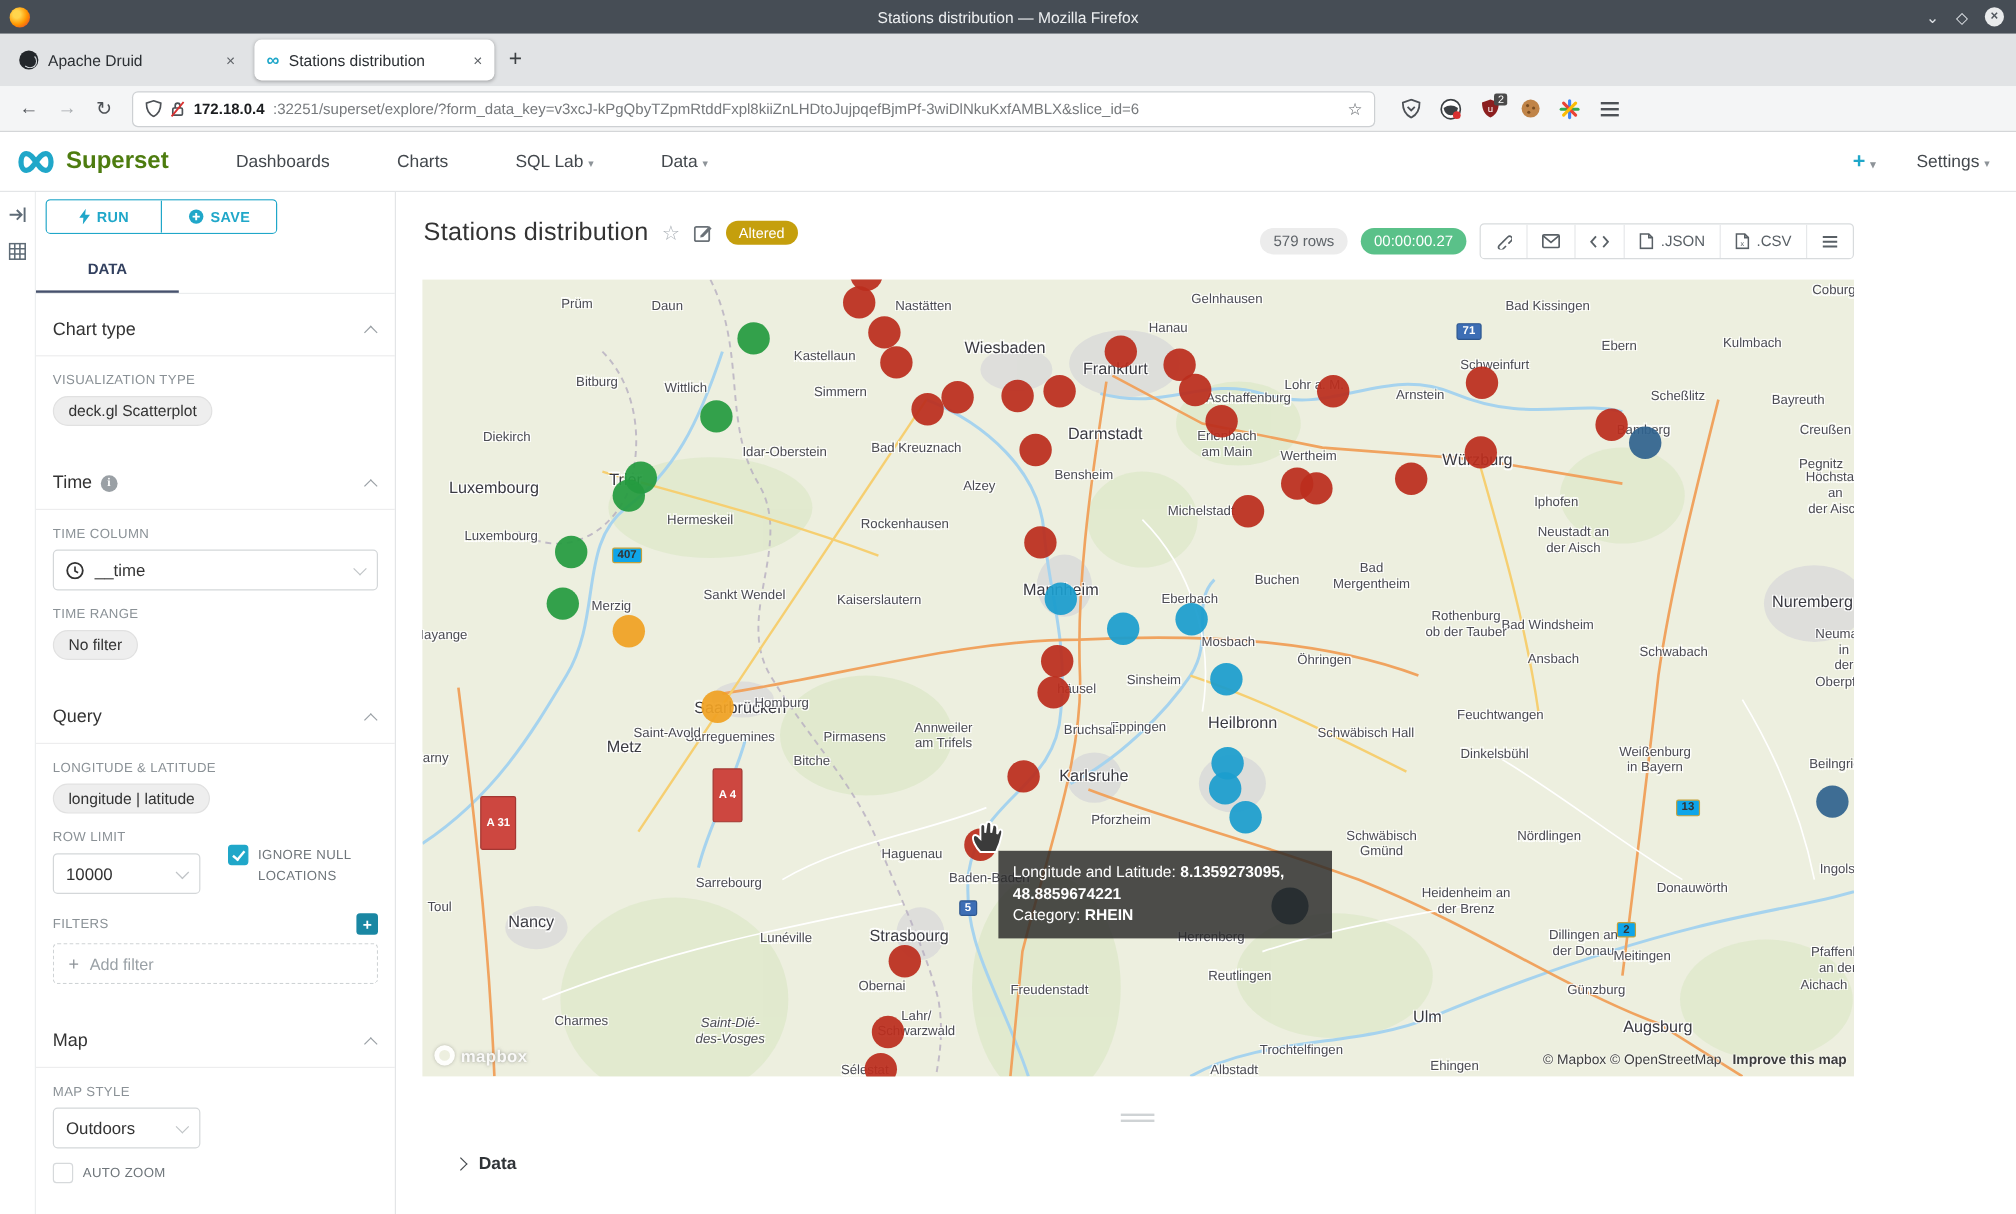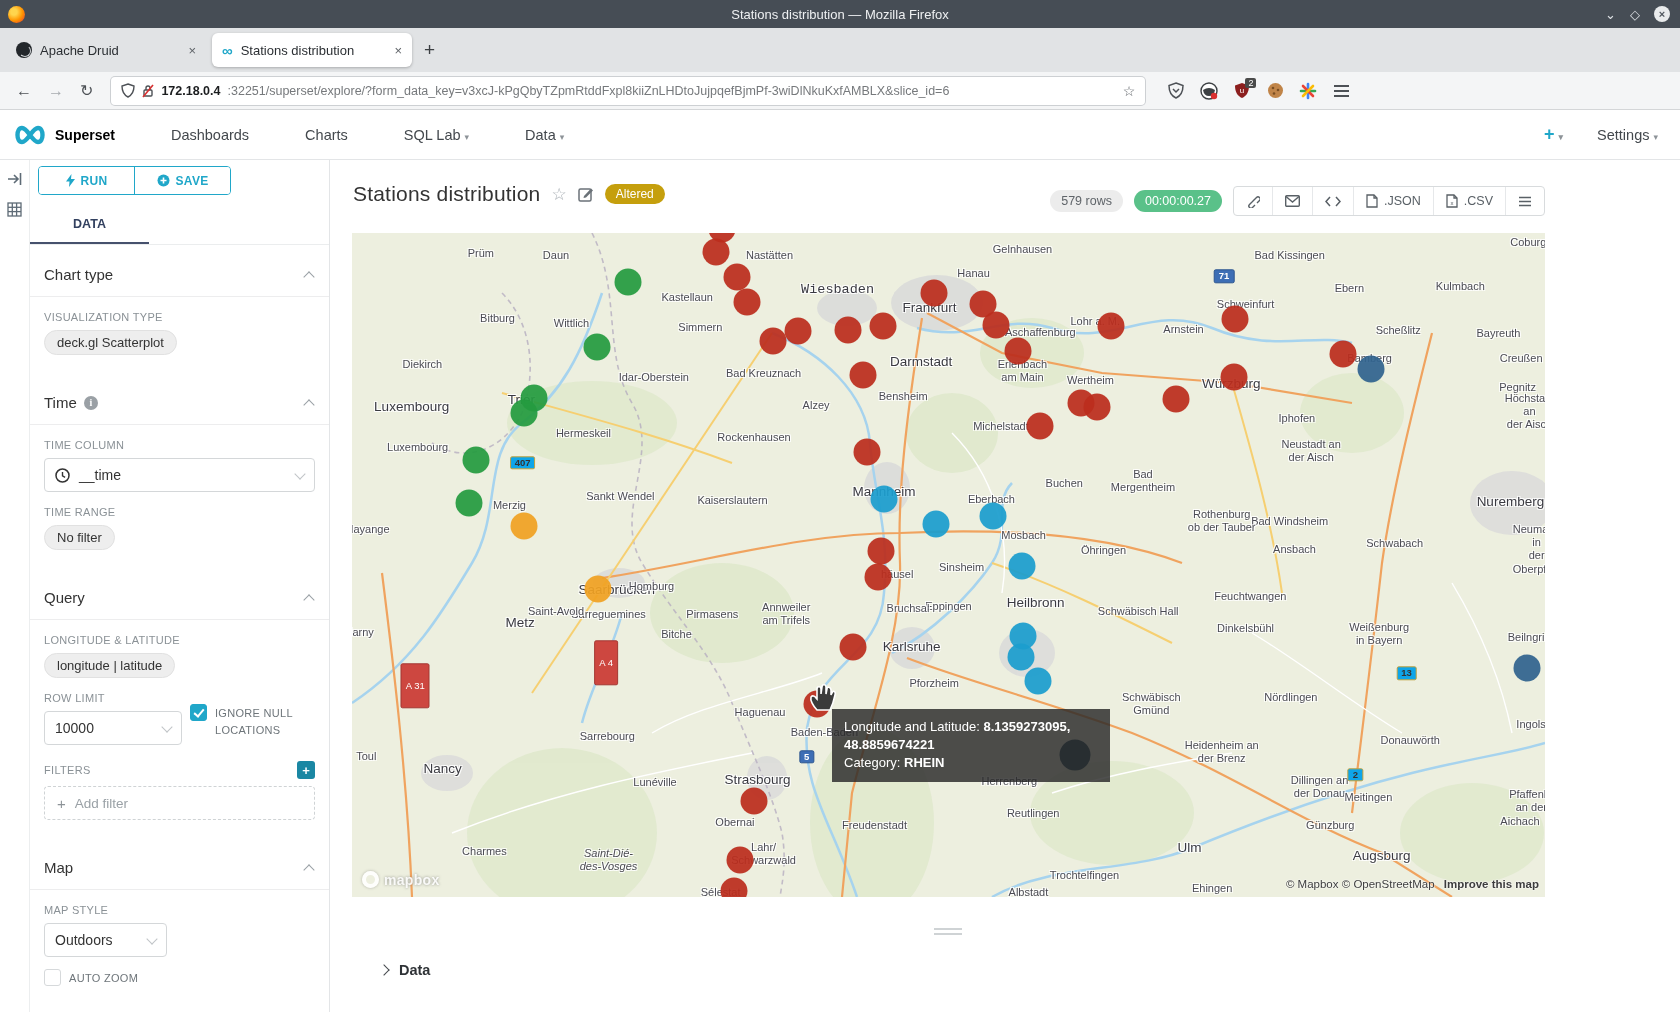--- a/index.html
+++ b/index.html
@@ -25,21 +25,21 @@
   .url-host{color:#1b1d1f;font-weight:bold}
   .url-rest{color:#76797c;white-space:nowrap;overflow:hidden;flex:1}
   .url-star{color:#5f6368;font-size:14px}
   .extbar{display:flex;align-items:center;gap:15px;margin-left:22px}
   .ext{width:18px;height:18px;position:relative;display:flex;align-items:center;justify-content:center}
   .hamb,.hamb:before,.hamb:after{width:15px;height:2px;background:#4d5156;position:relative;display:block;content:""}
   .hamb:before{position:absolute;top:-5px}.hamb:after{position:absolute;top:5px}
   .ubadge{position:absolute;top:-4px;right:-5px;background:#4a4a4a;color:#fff;font-size:9px;padding:0 3px;border-radius:2px}
   .navbar{height:50px;background:#fff;border-bottom:1px solid #e3e5e7;display:flex;align-items:center}
   .brand{display:flex;align-items:center;gap:7px;margin-left:12px}
-  .brand-name{font-size:14px;font-weight:bold;color:#000000}
+  .brand-name{font-size:20px;font-weight:bold;color:#4d7c0f}
   .nav-item{font-size:14.5px;color:#43484d;margin-left:56px}
   .caret{font-size:9px;color:#8d9398;margin-left:4px}
   .nav-right{margin-left:auto;display:flex;align-items:center;gap:34px;margin-right:22px}
   .plus-dd{color:#20a7c9;font-weight:bold;font-size:18px}
   .settings{font-size:14.5px;color:#43484d}
   .content{display:flex;height:854px}
   .rail{width:30px;border-right:1px solid #eceeef;padding-top:12px;display:flex;flex-direction:column;align-items:center;gap:16px}
   .panel{width:300px;border-right:1px solid #e3e5e7;position:relative}
   .runsave{display:flex;margin:6px 0 0 8px;width:193px;height:29px;border:1px solid #20a7c9;border-radius:4px;overflow:hidden}
   .rsbtn{flex:1;display:flex;align-items:center;justify-content:center;gap:6px;color:#20a7c9;font-size:12px;font-weight:bold;letter-spacing:.3px;background:#fff}
@@ -75,21 +75,21 @@
   .timer-pill{background:#5ac189;color:#fff;font-size:12.5px;padding:4px 11px;border-radius:12px}
   .btn-group{display:flex;border:1px solid #d8dbdd;border-radius:4px;background:#fff;overflow:hidden}
   .ib{padding:7px 12px;color:#596066;font-size:12.5px;display:flex;align-items:center;gap:6px}
   .ib+.ib{border-left:1px solid #e6e8ea}
   .map{position:absolute;left:22px;top:73px;width:1193px;height:664px;background:#edefdf;overflow:hidden}
   .map svg.base{position:absolute;left:0;top:0}
   .mlabel{position:absolute;transform:translate(-50%,-50%);font-size:11px;color:#4b4b53;text-shadow:1px 1px 0 rgba(255,255,255,.9),-1px -1px 0 rgba(255,255,255,.9),1px -1px 0 rgba(255,255,255,.9),-1px 1px 0 rgba(255,255,255,.9);white-space:pre-line;text-align:center;line-height:1.2;z-index:5}
   .mlabel.big{font-size:13.5px;color:#3a3a41}
   .mlabel.sh-y{background:#0ea5e9;border:1px solid #c2a13c;color:#333;font-size:9.5px;padding:0 4px;border-radius:2px;text-shadow:none;font-weight:bold}
   .mlabel.sh-b{background:#3d6eb5;border:1px solid #2d568f;color:#fff;font-size:9.5px;padding:0 4px;border-radius:2px;text-shadow:none;font-weight:bold}
-  .mlabel.sh-r{background:#cd4740;border:1px solid #a33732;color:#fff;font-size:9.5px;padding:16px 4px;border-radius:2px;text-shadow:none;font-weight:normal}
+  .mlabel.sh-r{background:#cd4740;border:1px solid #a33732;color:#fff;font-size:9.5px;padding:16px 4px;border-radius:2px;text-shadow:none;font-weight:bold}
   .mpt{position:absolute;border-radius:50%;transform:translate(-50%,-50%);opacity:.93;z-index:10}
   .mtooltip{position:absolute;left:480px;top:476px;width:278px;background:rgba(40,40,40,.82);color:#fff;font-size:13px;line-height:1.4;padding:9px 12px;z-index:30}
   .mblogo{position:absolute;left:10px;bottom:9px;display:flex;align-items:center;gap:5px;z-index:20;color:rgba(255,255,255,.9);font-weight:bold;font-size:14px;letter-spacing:.3px;text-shadow:0 0 3px rgba(90,90,90,.6)}
   .mbring{width:17px;height:17px;border:4px solid rgba(255,255,255,.9);border-radius:50%;box-shadow:0 0 3px rgba(90,90,90,.4)}
   .attr{position:absolute;right:6px;bottom:7px;font-size:11.5px;color:#3d3d3d;z-index:20;text-shadow:0 0 2px #fff,0 0 2px #fff}
   .attr b{margin-left:6px}
   .handle{position:absolute;left:604px;top:768px;width:28px}
   .handle div{height:2px;background:#cfd3d5;margin-bottom:3px}
   .data-row{position:absolute;left:0;right:0;top:790px;padding:12px 0 0 50px;display:flex;align-items:center;gap:11px}
   .data-lbl{font-size:14.5px;font-weight:bold;color:#2f3337}
@@ -268,21 +268,21 @@
     <span class="pill">No filter</span>
 
     <div class="sec-h" style="margin-top:18px">
       <span>Query</span>
         <span class="chev"></span>
     </div>
     <div class="lbl">LONGITUDE &amp; LATITUDE</div>
     <span class="pill">longitude | latitude</span>
     <div class="twocol">
       <div class="lbl">ROW LIMIT</div>
-      <div class="selbox" style="width:138px">
+      <div class="selbox" style="width:123px">
         <span>10000</span>
         <span class="chev down"></span>
       </div>
       <div class="col2" style="top:12px">
         <div class="cbrow">
           <span class="cb on"></span>
           <span class="cblabel">IGNORE NULL LOCATIONS</span>
         </div>
       </div>
     </div>
@@ -433,21 +433,21 @@
         </g>
       </svg>
       <div style="position:absolute;inset:0">
           <span class="mlabel" style="left: 10.8%; top: 3.2%;">Prüm</span>
           <span class="mlabel" style="left: 17.1%; top: 3.5%;">Daun</span>
           <span class="mlabel" style="left: 35%; top: 3.5%;">Nastätten</span>
           <span class="mlabel" style="left: 56.2%; top: 2.6%;">Gelnhausen</span>
           <span class="mlabel" style="left: 52.1%; top: 6.2%;">Hanau</span>
           <span class="mlabel" style="left: 78.6%; top: 3.5%;">Bad Kissingen</span>
           <span class="mlabel" style="left: 98.6%; top: 1.5%;">Coburg</span>
-          <span class="mlabel big" style="left: 40.7%; top: 8.6%; font-family: Liberation Mono, monospace;">Wiesbaden</span>
+          <span class="mlabel big" style="left: 40.7%; top: 8.6%;">Wiesbaden</span>
           <span class="mlabel big" style="left: 48.4%; top: 11.3%;">Frankfurt</span>
           <span class="mlabel" style="left: 83.6%; top: 8.4%;">Ebern</span>
           <span class="mlabel" style="left: 92.9%; top: 8.1%;">Kulmbach</span>
           <span class="mlabel" style="left: 74.9%; top: 10.8%;">Schweinfurt</span>
           <span class="mlabel" style="left: 28.1%; top: 9.8%;">Kastellaun</span>
           <span class="mlabel" style="left: 12.2%; top: 13%;">Bitburg</span>
           <span class="mlabel" style="left: 18.4%; top: 13.7%;">Wittlich</span>
           <span class="mlabel" style="left: 29.2%; top: 14.3%;">Simmern</span>
           <span class="mlabel" style="left: 34.5%; top: 21.2%;">Bad Kreuznach</span>
           <span class="mlabel big" style="left: 47.7%; top: 19.4%;">Darmstadt</span>

